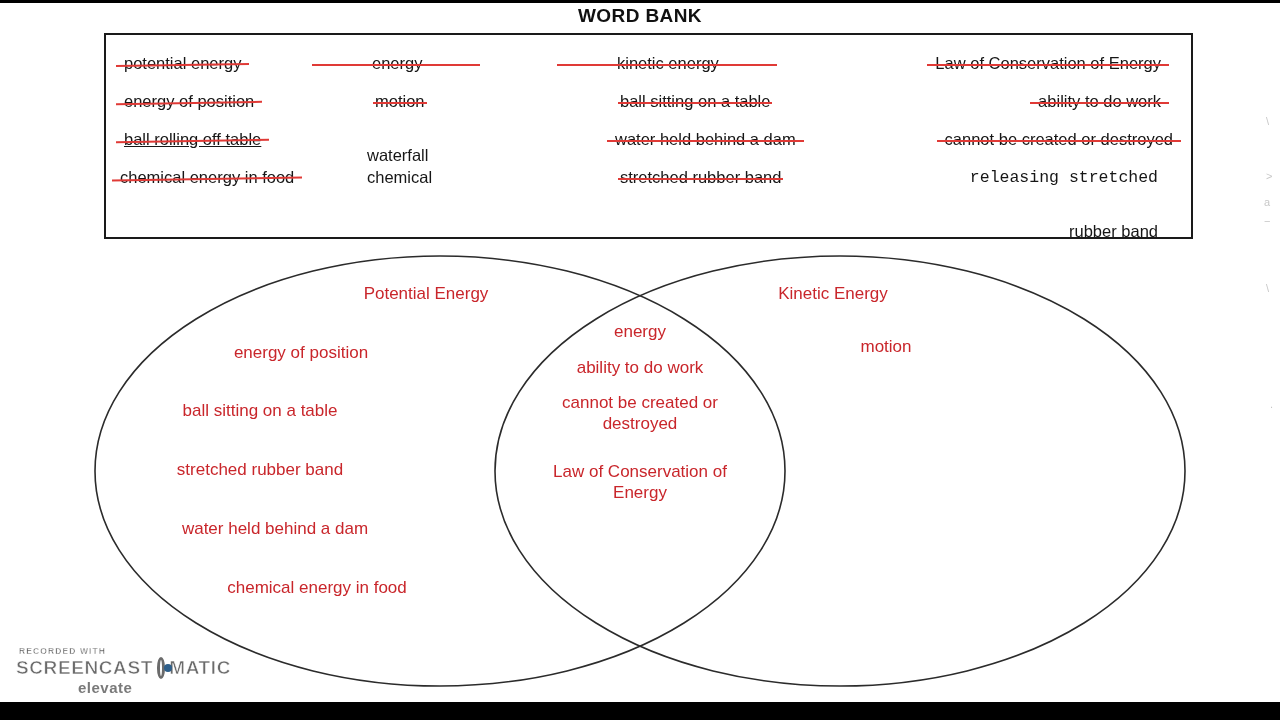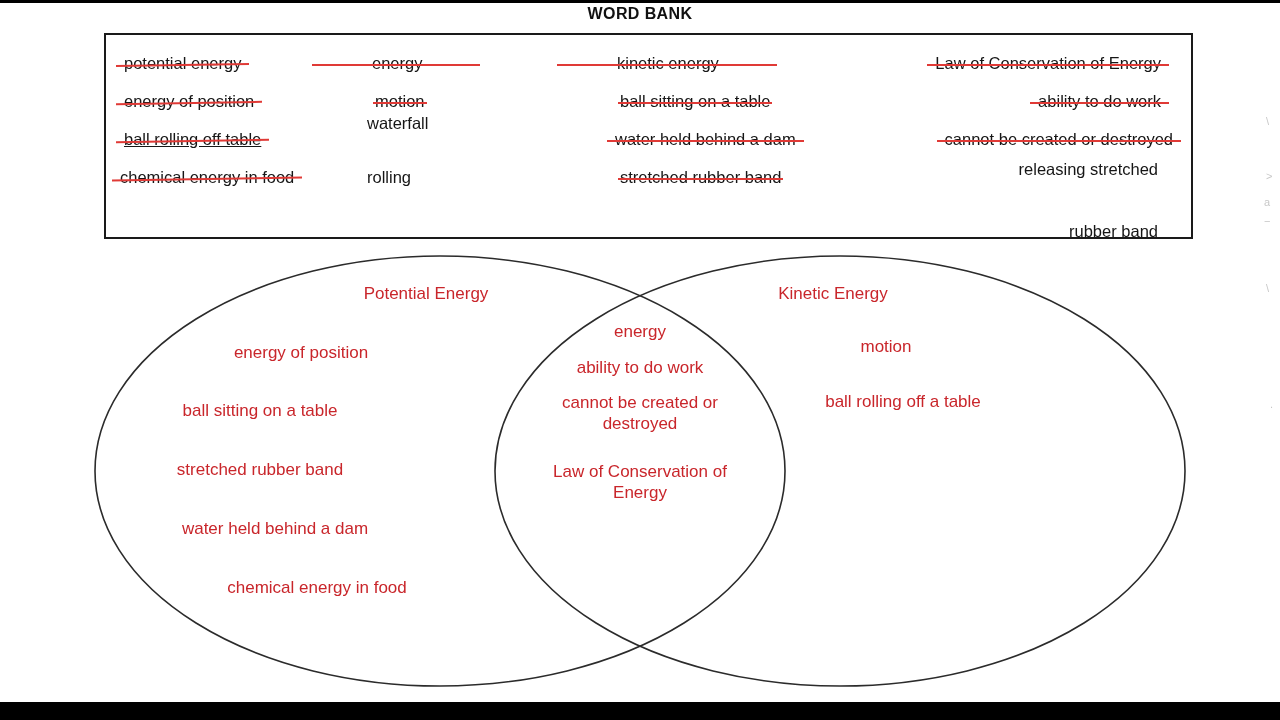--- a/index.html
+++ b/index.html
@@ -34,21 +34,21 @@
     width: 1280px; height: 18px;
     background: #000000;
   }
 
   
   .page-title {
     position: absolute;
     left: 0; top: 5px;
     width: 1280px;
     text-align: center;
-    font-size: 16px;
+    font-size: 19px;
     font-weight: bold;
     color: #111111;
     letter-spacing: 0.4px;
   }
 
   
   .wordbank-box {
     position: absolute;
     left: 104px;
     top: 33px;
@@ -180,32 +180,32 @@
 
   <div class="wordbank-box">
 
     <div class="wb-item wb-strike tilt" style="left:18px; top:20px;">potential energy</div>
     <div class="wb-item wb-strike tilt" style="left:18px; top:58px;">energy of position</div>
     <div class="wb-item wb-strike tilt" style="left:18px; top:96px;text-decoration:underline;">ball rolling off table</div>
     <div class="wb-item wb-strike tilt" style="left:14px; top:134px;">chemical energy in food</div>
 
     <div class="wb-item wb-strike wide" style="left:266px; top:20px;">energy</div>
     <div class="wb-item wb-strike tight" style="left:269px; top:58px;">motion</div>
-    <div class="wb-item" style="left:261px; top:80px;text-align:right;">waterfall</div>
-    <div class="wb-item" style="left:261px; top:134px;">rolling</div>
+    <div class="wb-item" style="left:261px; top:112px;text-align:right;">waterfall</div>
+    <div class="wb-item" style="left:261px; top:134px;">chemical</div>
 
     <div class="wb-item wb-strike wide" style="left:511px; top:20px;">kinetic energy</div>
     <div class="wb-item wb-strike tight" style="left:514px; top:58px;">ball sitting on a table</div>
     <div class="wb-item wb-strike" style="left:509px; top:96px;">water held behind a dam</div>
     <div class="wb-item wb-strike tight" style="left:514px; top:134px;">stretched rubber band</div>
 
     <div class="wb-item wb-strike" style="right:30px; top:20px;">Law of Conservation of Energy</div>
     <div class="wb-item wb-strike" style="right:30px; top:58px;">ability to do work</div>
     <div class="wb-item wb-strike" style="right:18px; top:96px;">cannot be created or destroyed</div>
-    <div class="wb-item" style="right:33px; top:126px;">releasing stretched</div>
+    <div class="wb-item" style="right:33px; top:134px;font-family:Liberation Mono, monospace;">releasing stretched</div>
     <div class="wb-item" style="right:33px; top:188px;">rubber band</div>
   </div>
 
   <div class="venn-wrap">
 
     <svg class="venn-svg" width="1280" height="455" viewBox="0 0 1280 455">
       <ellipse cx="440" cy="223" rx="345" ry="215" fill="none" stroke="#2b2b2b" stroke-width="1.6"></ellipse>
       <ellipse cx="840" cy="223" rx="345" ry="215" fill="none" stroke="#2b2b2b" stroke-width="1.6"></ellipse>
     </svg>
 
@@ -213,30 +213,38 @@
 
     <div class="venn-label" style="left:186px; top:95px; width:230px;">energy of position</div>
     <div class="venn-label" style="left:140px; top:153px; width:240px;">ball sitting on a table</div>
     <div class="venn-label" style="left:137px; top:212px; width:246px;">stretched rubber band</div>
     <div class="venn-label" style="left:135px; top:271px; width:280px;">water held behind a dam</div>
     <div class="venn-label" style="left:172px; top:330px; width:290px;">chemical energy in food</div>
 
     <div class="venn-label venn-title" style="left:753px; top:36px; width:160px;">Kinetic Energy</div>
 
     <div class="venn-label" style="left:806px; top:89px; width:160px;">motion</div>
-    <div class="venn-label" style="left:768px; top:144px; width:270px;">ball rolling off a table</div>
 
     <div class="venn-label" style="left:567px; top:74px; width:146px;">energy</div>
     <div class="venn-label" style="left:551px; top:110px; width:178px;">ability to do work</div>
     <div class="venn-label wrap" style="left:537px; top:145px; width:206px;">cannot be created or destroyed</div>
     <div class="venn-label wrap" style="left:537px; top:214px; width:206px;">Law of Conservation of Energy</div>
   </div>
 
   <div class="edge-artifact" style="left:1266px; top:115px;">\</div>
   <div class="edge-artifact" style="left:1266px; top:170px;">&gt;</div>
   <div class="edge-artifact" style="left:1264px; top:196px;">a</div>
   <div class="edge-artifact" style="left:1264px; top:215px;">−</div>
   <div class="edge-artifact" style="left:1266px; top:282px;">\</div>
   <div class="edge-artifact" style="left:1270px; top:398px;">.</div>
 
+  <div class="watermark">
+    <div class="wm-top">RECORDED WITH</div>
+    <div class="wm-main">
+      <span>SCREENCAST</span>
+      <span class="wm-dot"></span>
+      <span>MATIC</span>
+    </div>
+    <div class="wm-sub">elevate</div>
+  </div>
 
   <div class="bar-bottom"></div>
 </div>
 
 </body></html>

